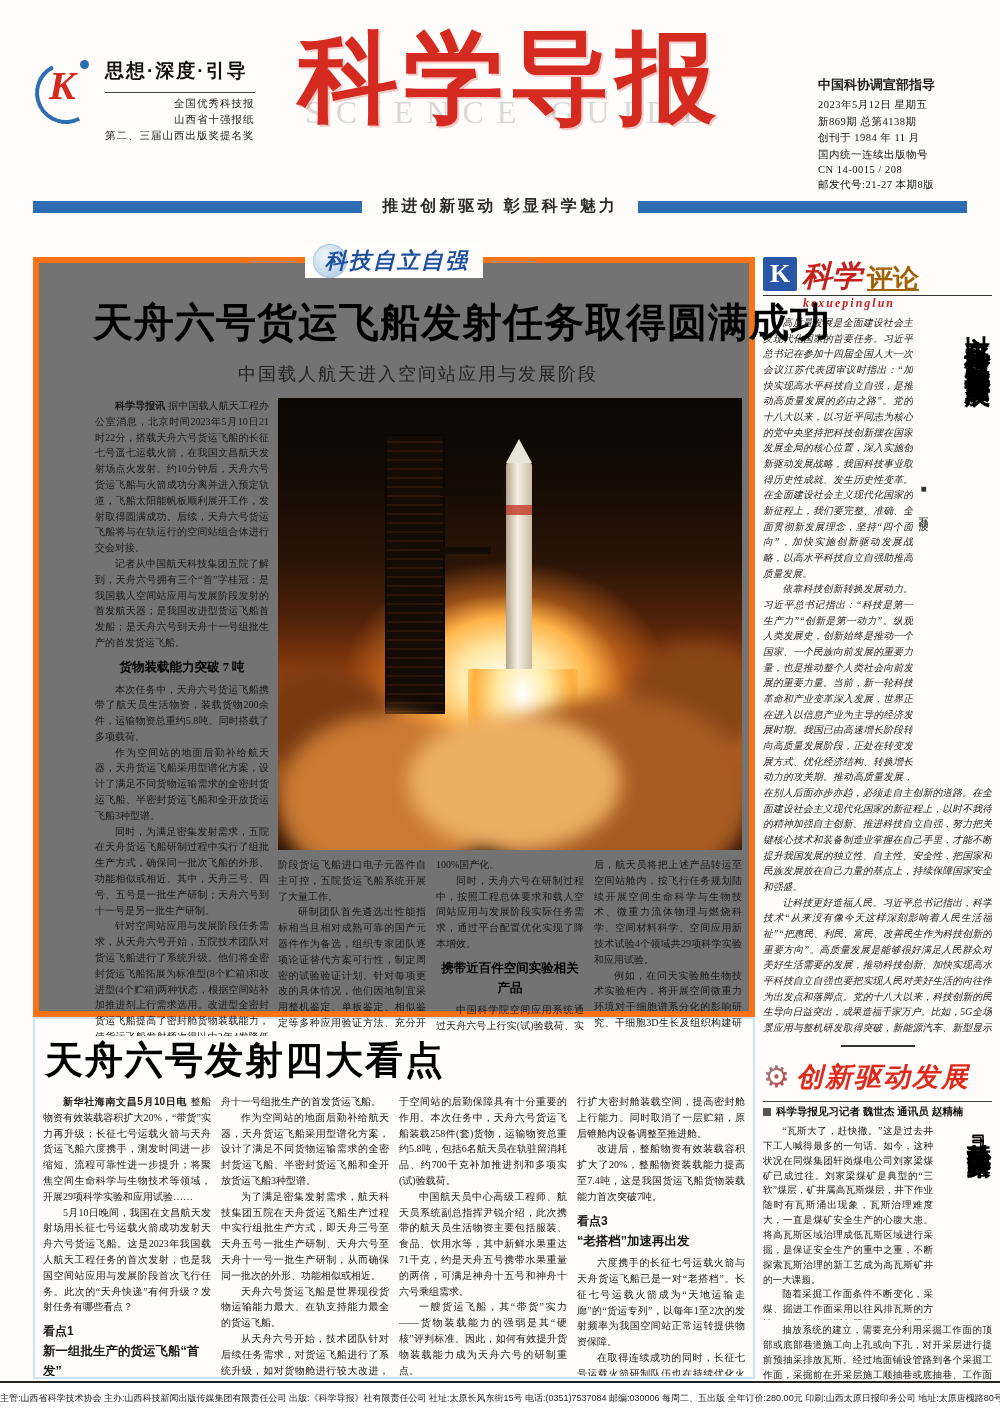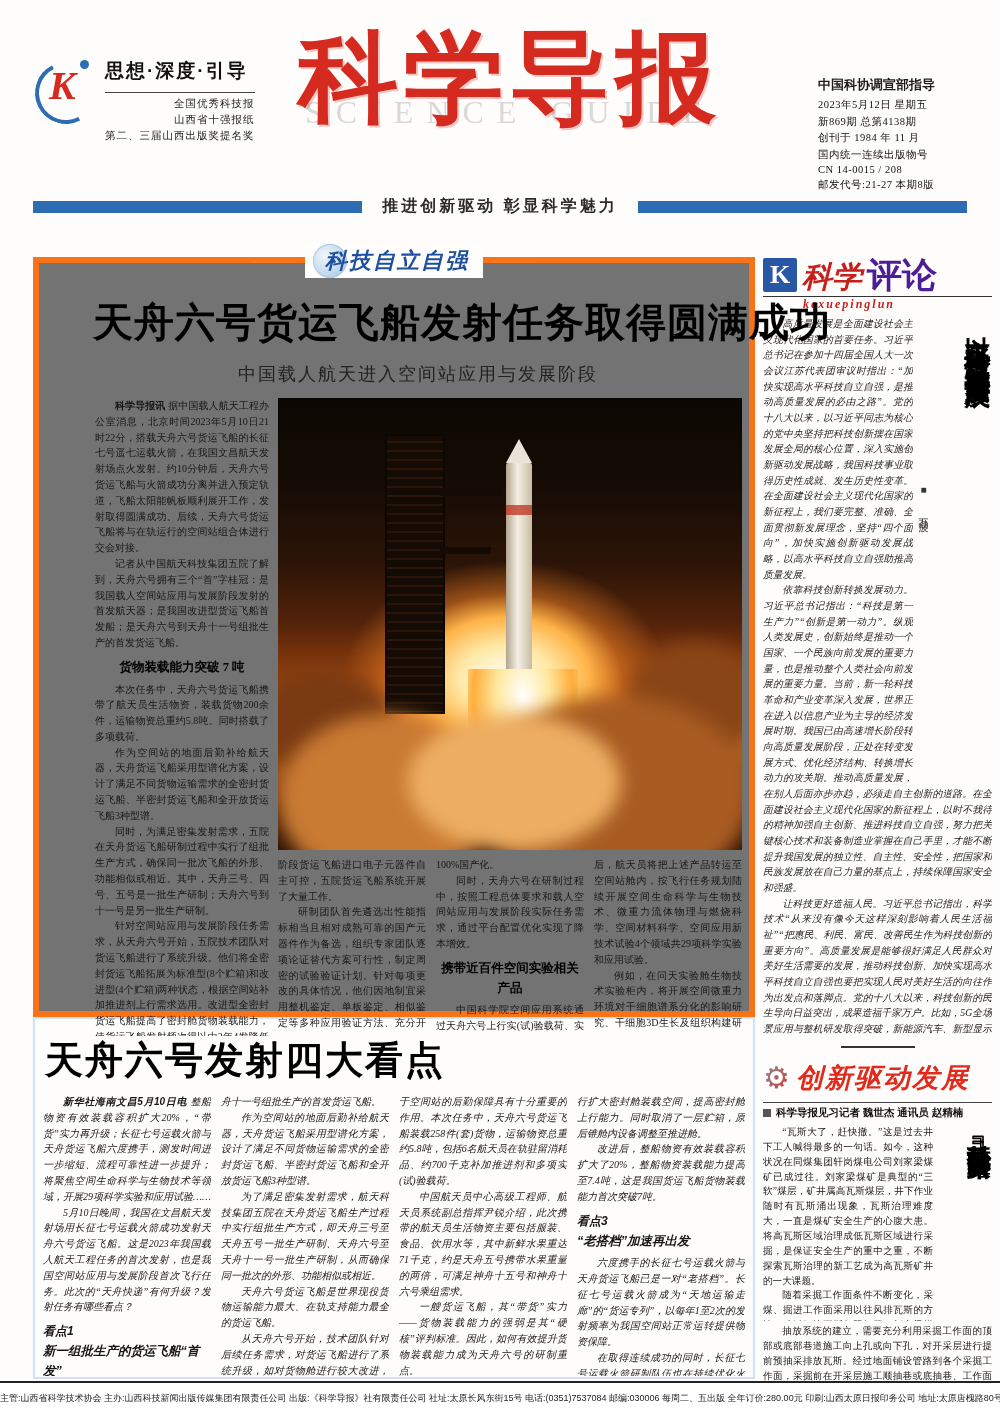--- a/index.html
+++ b/index.html
@@ -90,29 +90,29 @@
   .sm1{left:0;bottom:-8%;width:46%;height:38%;background:#c97a33;}
   .sm2{right:-2%;bottom:-10%;width:58%;height:44%;background:#a85c22;}
   .sm3{left:28%;bottom:0;width:46%;height:30%;background:#edae63;}
   .sm4{left:-7%;bottom:16%;width:32%;height:24%;background:#7a3a12;}
   .sm5{right:-5%;bottom:20%;width:30%;height:26%;background:#8a4516;}
 
   
   .story2-box{margin-top:0;border:2px solid #cfe3f4;height:362px;padding:12px 8px;box-sizing:border-box;}
   .s2-headline{margin:4px 0 8px 2px;font-family:"Liberation Sans",sans-serif;font-weight:bold;
       font-size:38px;letter-spacing:2px;color:#000;white-space:nowrap;}
-  .s2-cols{display:flex;gap:10px;height:282px;overflow:hidden;font-style:italic;}
+  .s2-cols{display:flex;gap:10px;height:282px;overflow:hidden;}
   .s2-cols > div{flex:1;overflow:hidden;}
 
   
   .pl-header{display:flex;align-items:flex-end;gap:5px;padding-bottom:2px;}
   .k-square{width:34px;height:34px;background:#2757a5;color:#fff;font-family:"Liberation Serif",serif;
       font-weight:bold;font-size:26px;display:flex;align-items:center;justify-content:center;border-radius:2px;}
   .pl-red{font-family:"DejaVu Serif",serif;font-weight:bold;font-style:italic;font-size:30px;color:#c6201c;line-height:1;}
-  .pl-black{font-family:"Liberation Sans",sans-serif;font-weight:bold;font-size:35px;color:#4c1d95;line-height:1;}
+  .pl-black{font-family:"Liberation Sans",sans-serif;font-weight:bold;font-size:26px;color:#a16207;line-height:1;text-decoration:underline;}
   .pl-rule{border-top:1.5px solid #333;margin:2px 0 0;}
   .pl-pinyin{font-style:italic;font-weight:bold;color:#c6201c;font-size:12px;letter-spacing:2px;margin:0 0 4px 40px;}
   .comment-upper{display:flex;height:466px;overflow:hidden;margin-top:4px;}
   .comment-text{flex:1;overflow:hidden;}
   .comment-text p,.comment-lower p{margin:0;font-size:9.8px;line-height:1.6;text-align:justify;
       text-indent:2em;font-style:italic;color:#222;}
   .comment-lower p.pn,.comment-text p.pn{text-indent:0;}
   .vert{writing-mode:vertical-rl;text-orientation:upright;}
   .comment-byline{flex:0 0 17px;font-size:10px;color:#333;padding-top:168px;letter-spacing:2px;}
   .comment-head{flex:0 0 58px;font-family:"Liberation Sans",sans-serif;font-weight:bold;

